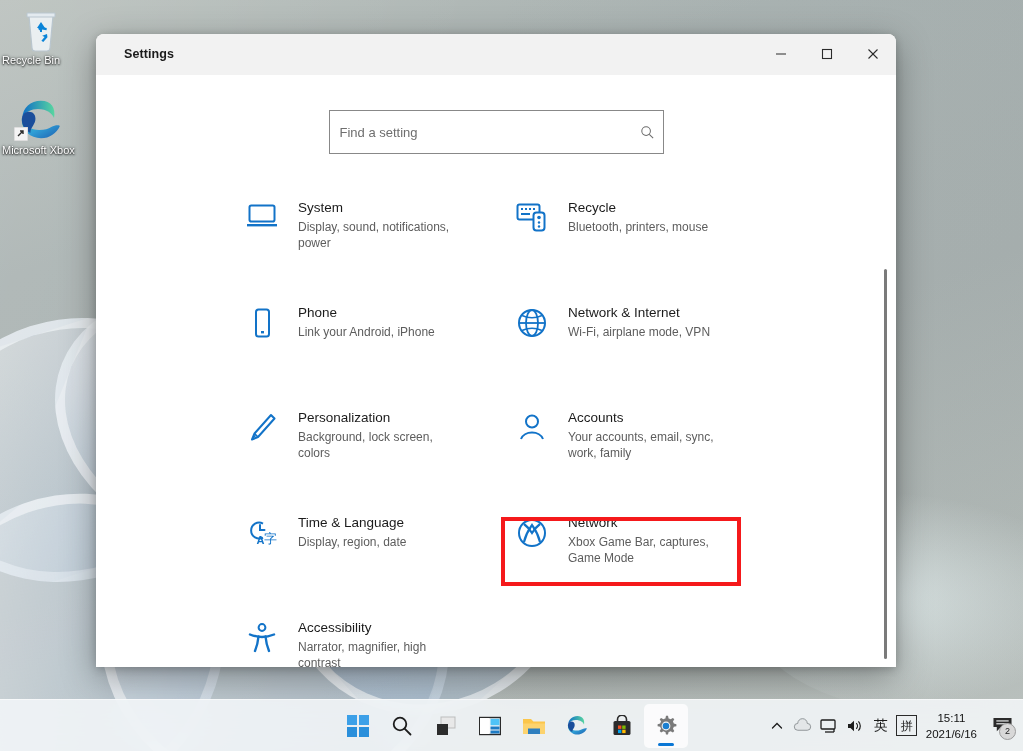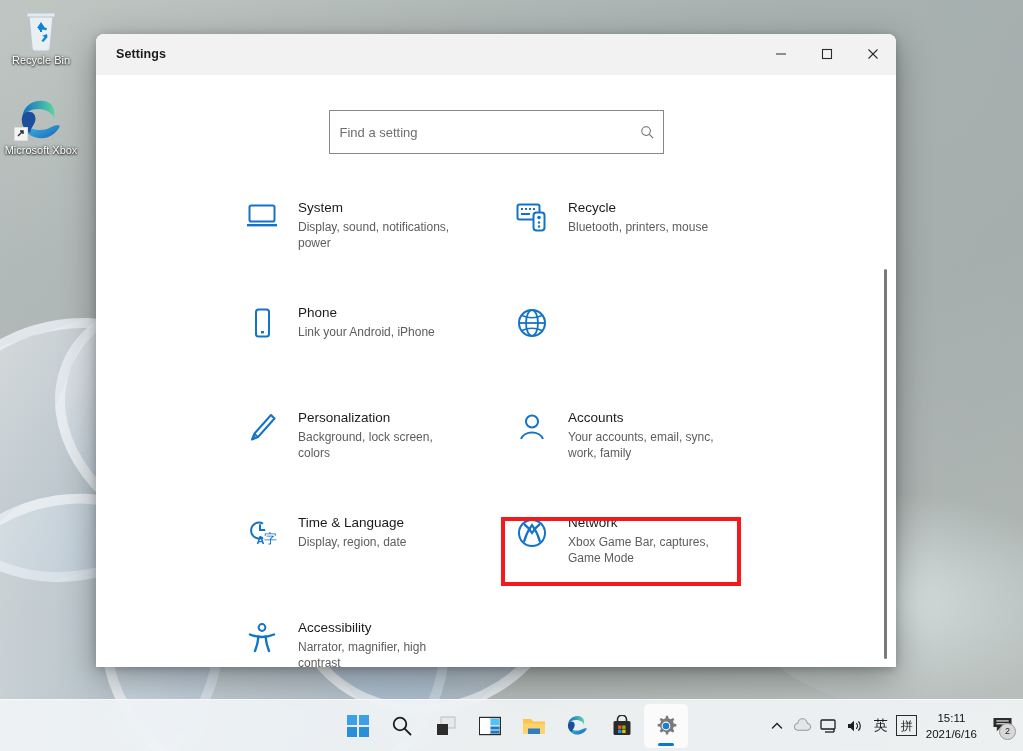--- a/index.html
+++ b/index.html
@@ -40,21 +40,20 @@
   }
   #sheen {
     position: absolute; inset: 0;
     background: linear-gradient(105deg, rgba(255,255,255,0.10) 0%, rgba(255,255,255,0) 40%, rgba(120,135,140,0.10) 100%);
   }
 
   
   .desk-icon {
     position: absolute;
     width: 78px;
-    text-align: center;
     color: #fff;
     font-size: 11px;
     line-height: 13px;
     text-shadow: 0 1px 2px rgba(0,0,0,0.85), 0 0 3px rgba(0,0,0,0.7);
     cursor: default;
   }
   .desk-icon .glyphbox { height: 48px; display: flex; align-items: center; justify-content: center; }
   #icon-recycle { left: 2px; top: 6px; }
   #icon-edge { left: 2px; top: 96px; }
 
@@ -69,21 +68,21 @@
     overflow: hidden;
   }
   #titlebar {
     height: 40px;
     background: #f2f2f2;
     display: flex;
     align-items: center;
     border-bottom: 1px solid #f2f2f2;
   }
   #title-text {
-    margin-left: 20px;
+    margin-left: 28px;
     font-size: 12.5px;
     color: #1b1b1b;
     font-weight: 600;
     letter-spacing: 0.1px;
   }
   #win-buttons { margin-left: auto; display: flex; height: 40px; }
   .win-btn {
     width: 46px; height: 40px;
     display: flex; align-items: center; justify-content: center;
     cursor: default;
@@ -417,20 +416,24 @@
         <div class="tile">
           <div class="tile-icon">
             <svg width="32" height="32" viewBox="0 0 32 32">
               <circle cx="16" cy="16" r="13" fill="none" stroke="#1273c8" stroke-width="2"></circle>
               <ellipse cx="16" cy="16" rx="6" ry="13" fill="none" stroke="#1273c8" stroke-width="1.8"></ellipse>
               <line x1="3" y1="16" x2="29" y2="16" stroke="#1273c8" stroke-width="1.8"></line>
               <path d="M6 8.5 Q16 13 26 8.5" fill="none" stroke="#1273c8" stroke-width="1.6"></path>
               <path d="M6 23.5 Q16 19 26 23.5" fill="none" stroke="#1273c8" stroke-width="1.6"></path>
             </svg>
           </div>
+          <div class="tile-text">
+            <div class="tile-title">Network &amp; Internet</div>
+            <div class="tile-sub">Wi-Fi, airplane mode, VPN</div>
+          </div>
         </div>
 
         <div class="tile">
           <div class="tile-icon">
             <svg width="32" height="32" viewBox="0 0 32 32">
               <path d="M25 3 L28.5 6.5 L12 25 L6 27.5 L8.5 21.5 Z" fill="none" stroke="#1273c8" stroke-width="2" stroke-linejoin="round"></path>
               <path d="M8.5 21.5 L12 25" stroke="#1273c8" stroke-width="1.6"></path>
               <path d="M6.5 26.5 L9.5 23.5" stroke="#1273c8" stroke-width="1.4"></path>
             </svg>
           </div>

